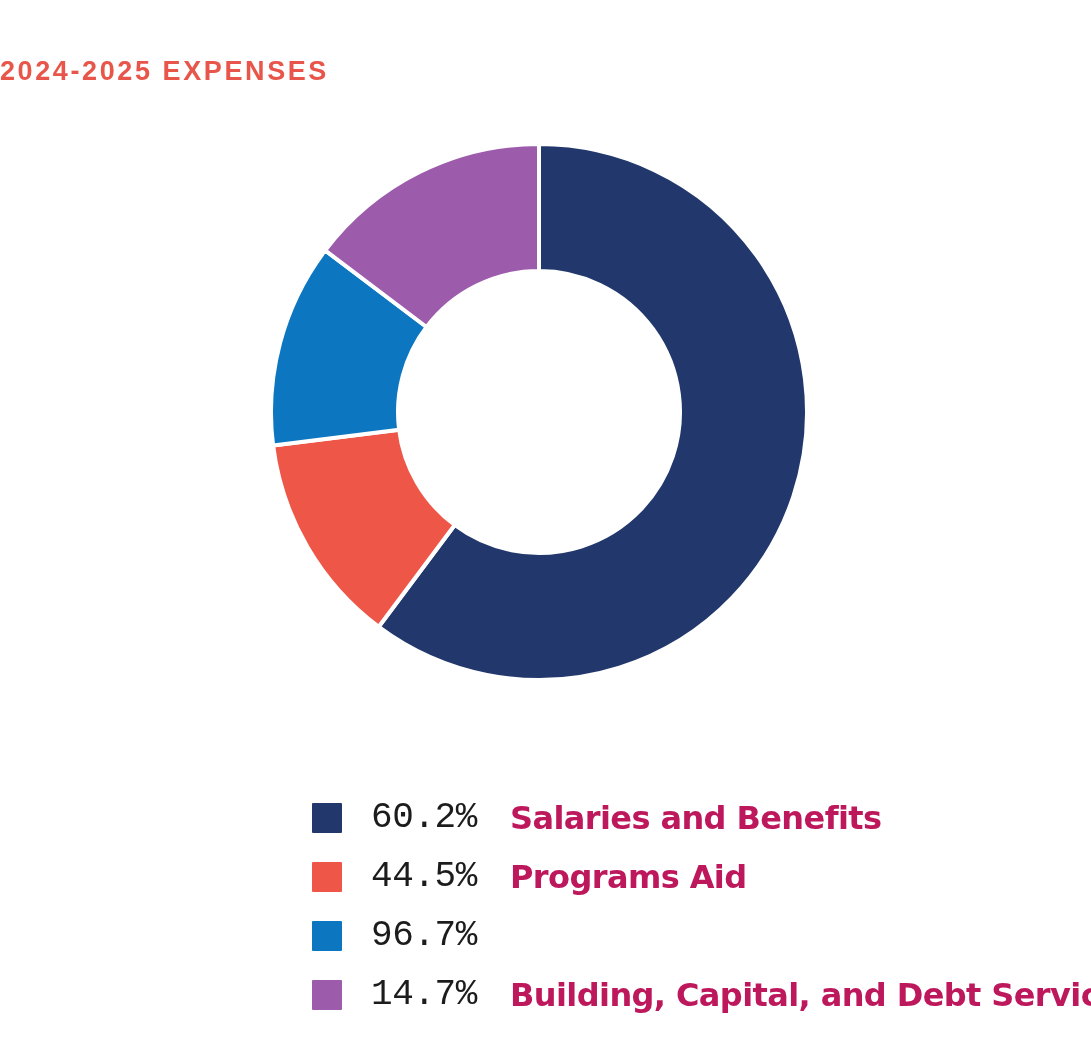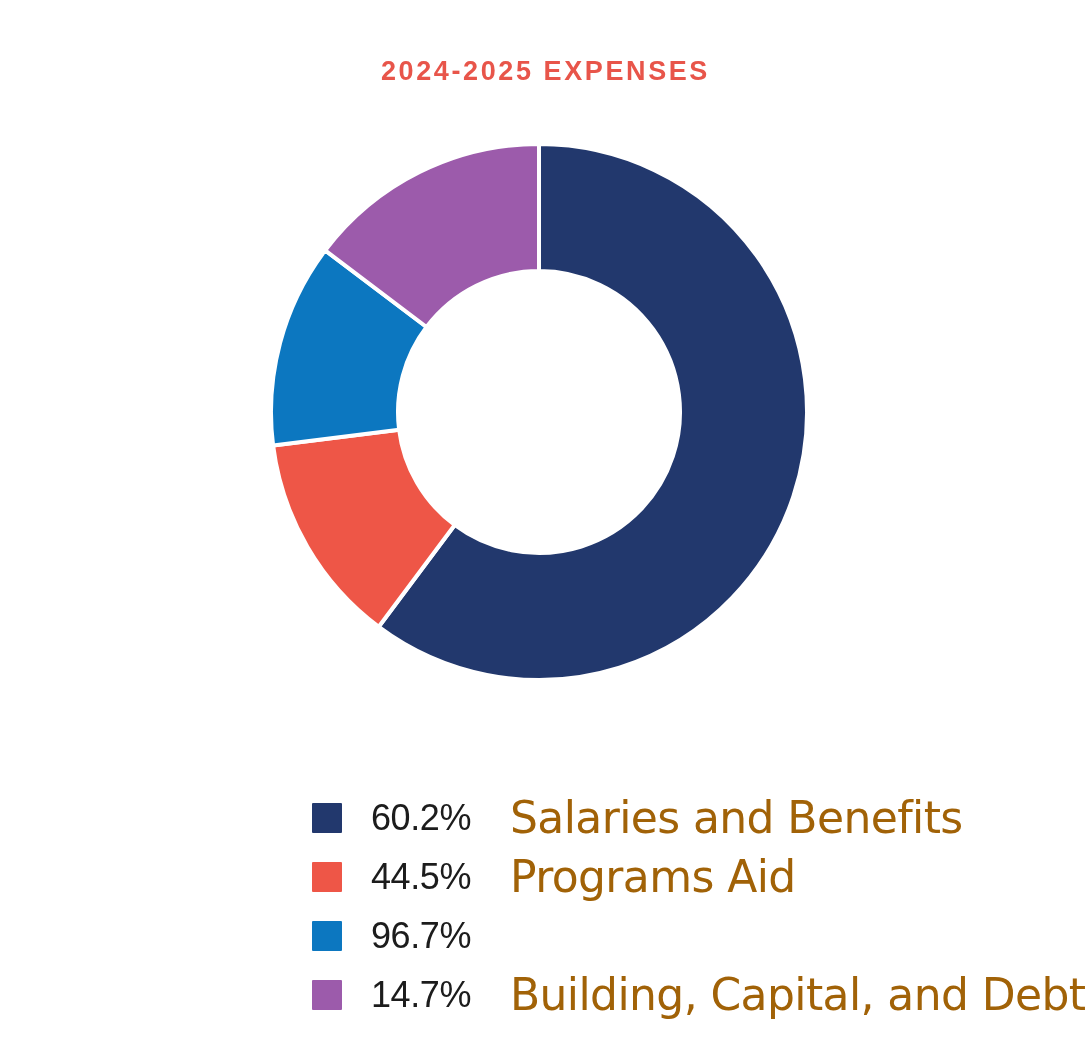--- a/index.html
+++ b/index.html
@@ -22,21 +22,20 @@
     height: 1058px;
     background: #ffffff;
   }
 
   
   #chart-title {
     position: absolute;
     left: 0;
     top: 54px;
     width: 1091px;
-    text-align: center;
     font-family: "Liberation Sans", sans-serif;
     font-size: 27px;
     font-weight: 700;
     letter-spacing: 2.6px;
     color: #e8554a;
     white-space: nowrap;
     line-height: 34px;
   }
 
   
@@ -67,33 +66,33 @@
   }
   .legend-swatch {
     width: 30px;
     height: 30px;
     flex: 0 0 30px;
     border-radius: 1px;
   }
   .legend-pct {
     flex: 0 0 139px;
     margin-left: 29px;
-    font-family: Liberation Sans, sans-serif;
+    font-family: Liberation Mono, monospace;
     font-size: 36px;
     font-weight: 400;
     color: #1c1c1c;
     letter-spacing: -0.4px;
     line-height: 40px;
     white-space: nowrap;
   }
   .legend-label {
     font-family: "DejaVu Sans", sans-serif;
-    font-size: 44px;
-    font-weight: 400;
-    color: #a16207;
+    font-size: 32px;
+    font-weight: 700;
+    color: #be185d;
     letter-spacing: -0.6px;
     line-height: 40px;
     white-space: nowrap;
   }
 </style>
 </head>
 <body>
 
 <div id="page">
 

